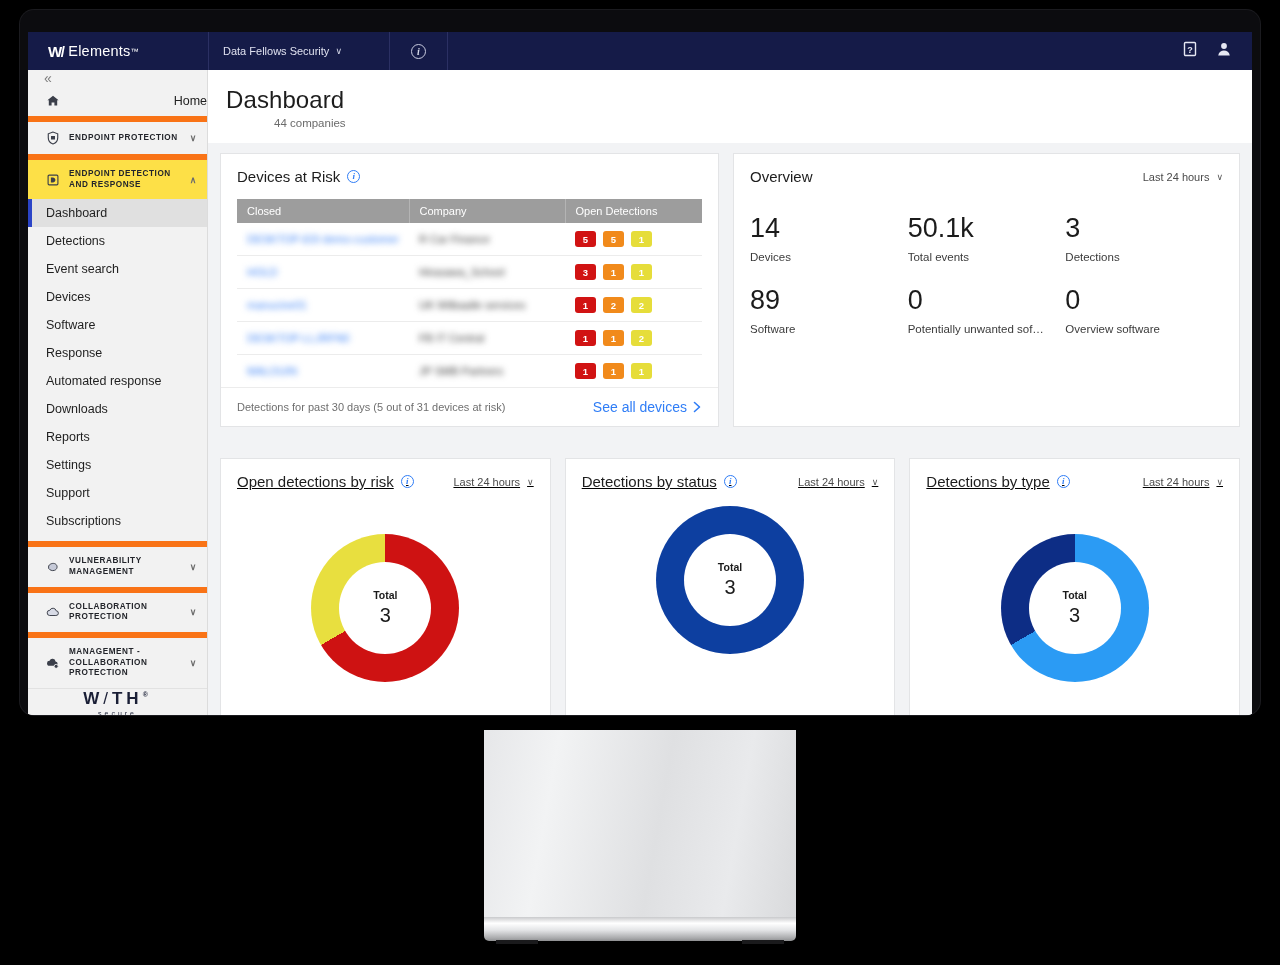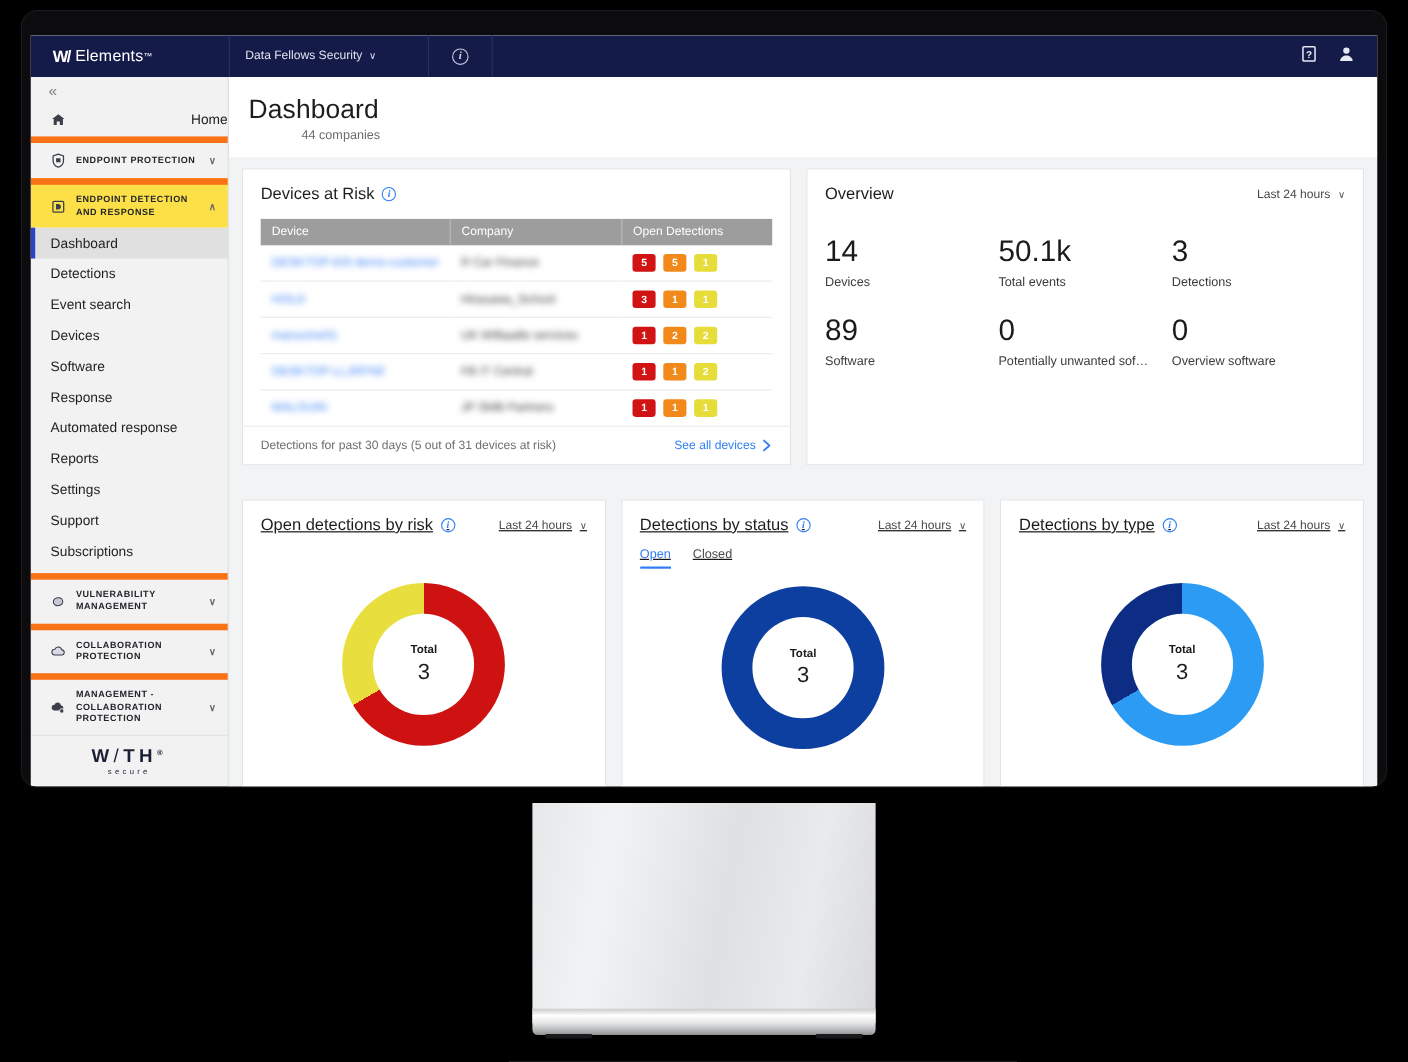--- a/index.html
+++ b/index.html
@@ -165,21 +165,21 @@
   }
   .b-red { background:#d11313; }
   .b-org { background:#f18a1b; }
   .b-yel { background:#e6dd3a; }
 
   .card-foot {
     border-top: 1px solid #ececec; padding: 11px 16px;
     display:flex; align-items:center; justify-content:space-between;
   }
   .foot-note { font-size: 11px; color:#6f6f6f; }
-  .foot-link { font-size: 11px; color:#2f7df6; display:flex; align-items:center; gap:6px; }
+  .foot-link { font-size: 14px; color:#2f7df6; display:flex; align-items:center; gap:6px; }
 
   
   .stats { display:grid; grid-template-columns: repeat(3,1fr); row-gap: 24px; margin-top: 30px; padding-bottom: 20px; }
   .stat-num { font-size: 27px; color:#1b1b1b; font-weight:400; line-height:1; }
   .stat-lab { font-size: 11.5px; color:#3b3b3b; margin-top: 9px; }
 
   
   .row2 { display:flex; gap: 14px; margin-top: 31px; text-decoration: underline; }
   .card-donut { flex:1; height: 280px; position: relative; }
   .tabs { display:flex; gap: 20px; margin-top: 12px; }
@@ -266,20 +266,21 @@
             <span class="gchev">∧</span>
           </div>
 
           <div class="nav-item active"><span>Dashboard</span></div>
           <div class="nav-item"><span>Detections</span></div>
           <div class="nav-item"><span>Event search</span></div>
           <div class="nav-item"><span>Devices</span></div>
           <div class="nav-item"><span>Software</span></div>
           <div class="nav-item"><span>Response</span></div>
           <div class="nav-item"><span>Automated response</span></div>
+          <div class="nav-item"><span>Downloads</span></div>
           <div class="nav-item"><span>Reports</span></div>
           <div class="nav-item"><span>Settings</span></div>
           <div class="nav-item"><span>Support</span></div>
           <div class="nav-item"><span>Subscriptions</span></div>
 
           <div class="group-head" style="margin-top:6px;">
             <svg class="sicon" viewBox="0 0 16 16" aria-hidden="true">
               <path d="M3 6.8c1.6-3 6.4-4 8.6-1.6 2 2.2 1 5.6-1.8 6.6-2.8 1-5.6-.4-6.8-2.2z" fill="#c6cad8" stroke="#3b3f4a" stroke-width="1.1"></path>
             </svg>
             <span class="gtxt">VULNERABILITY MANAGEMENT</span>
@@ -327,21 +328,21 @@
                 <div class="card-pad">
                   <div class="card-title-row">
                     <div class="card-title">
                       <span>Devices at Risk</span>
                       <span class="info-i">i</span>
                     </div>
                   </div>
                   <table>
                     <thead>
                       <tr>
-                        <th style="width:158px">Device</th>
+                        <th style="width:158px">Closed</th>
                         <th style="width:156px">Company</th>
                         <th>Open Detections</th>
                       </tr>
                     </thead>
                     <tbody>
                       <tr>
                         <td><span class="dev-blur">DESKTOP-E0I demo-customer</span></td>
                         <td><span class="co-blur">R Car Finance</span></td>
                         <td>
                           <div class="badges">
@@ -480,24 +481,20 @@
                   <div class="card-title-row">
                     <div class="card-title">
                       <span>Detections by status</span>
                       <span class="info-i">i</span>
                     </div>
                     <div class="range">
                       <span>Last 24 hours</span>
                       <span class="rchev">∨</span>
                     </div>
                   </div>
-                  <div class="tabs">
-                    <span class="tab sel">Open</span>
-                    <span class="tab">Closed</span>
-                  </div>
                   <div class="donut-wrap" style="margin-top:16px;">
                     <div class="donut" id="donut1" style="background: conic-gradient(rgb(13, 63, 160) 0deg, rgb(13, 63, 160) 360deg);">
                       <div class="hole">
                         <span class="t1">Total</span>
                         <span class="t2">3</span>
                       </div>
                     </div>
                   </div>
                 </div>
               </div>

